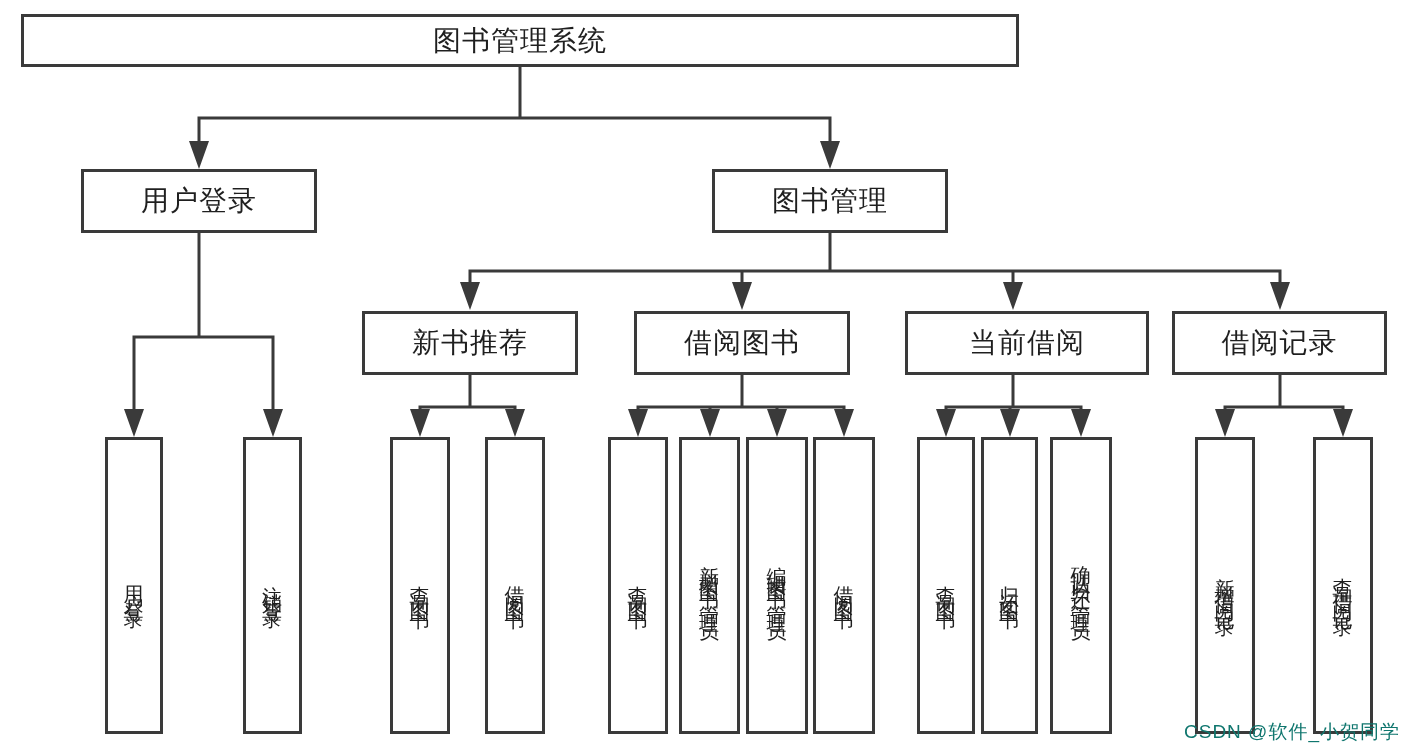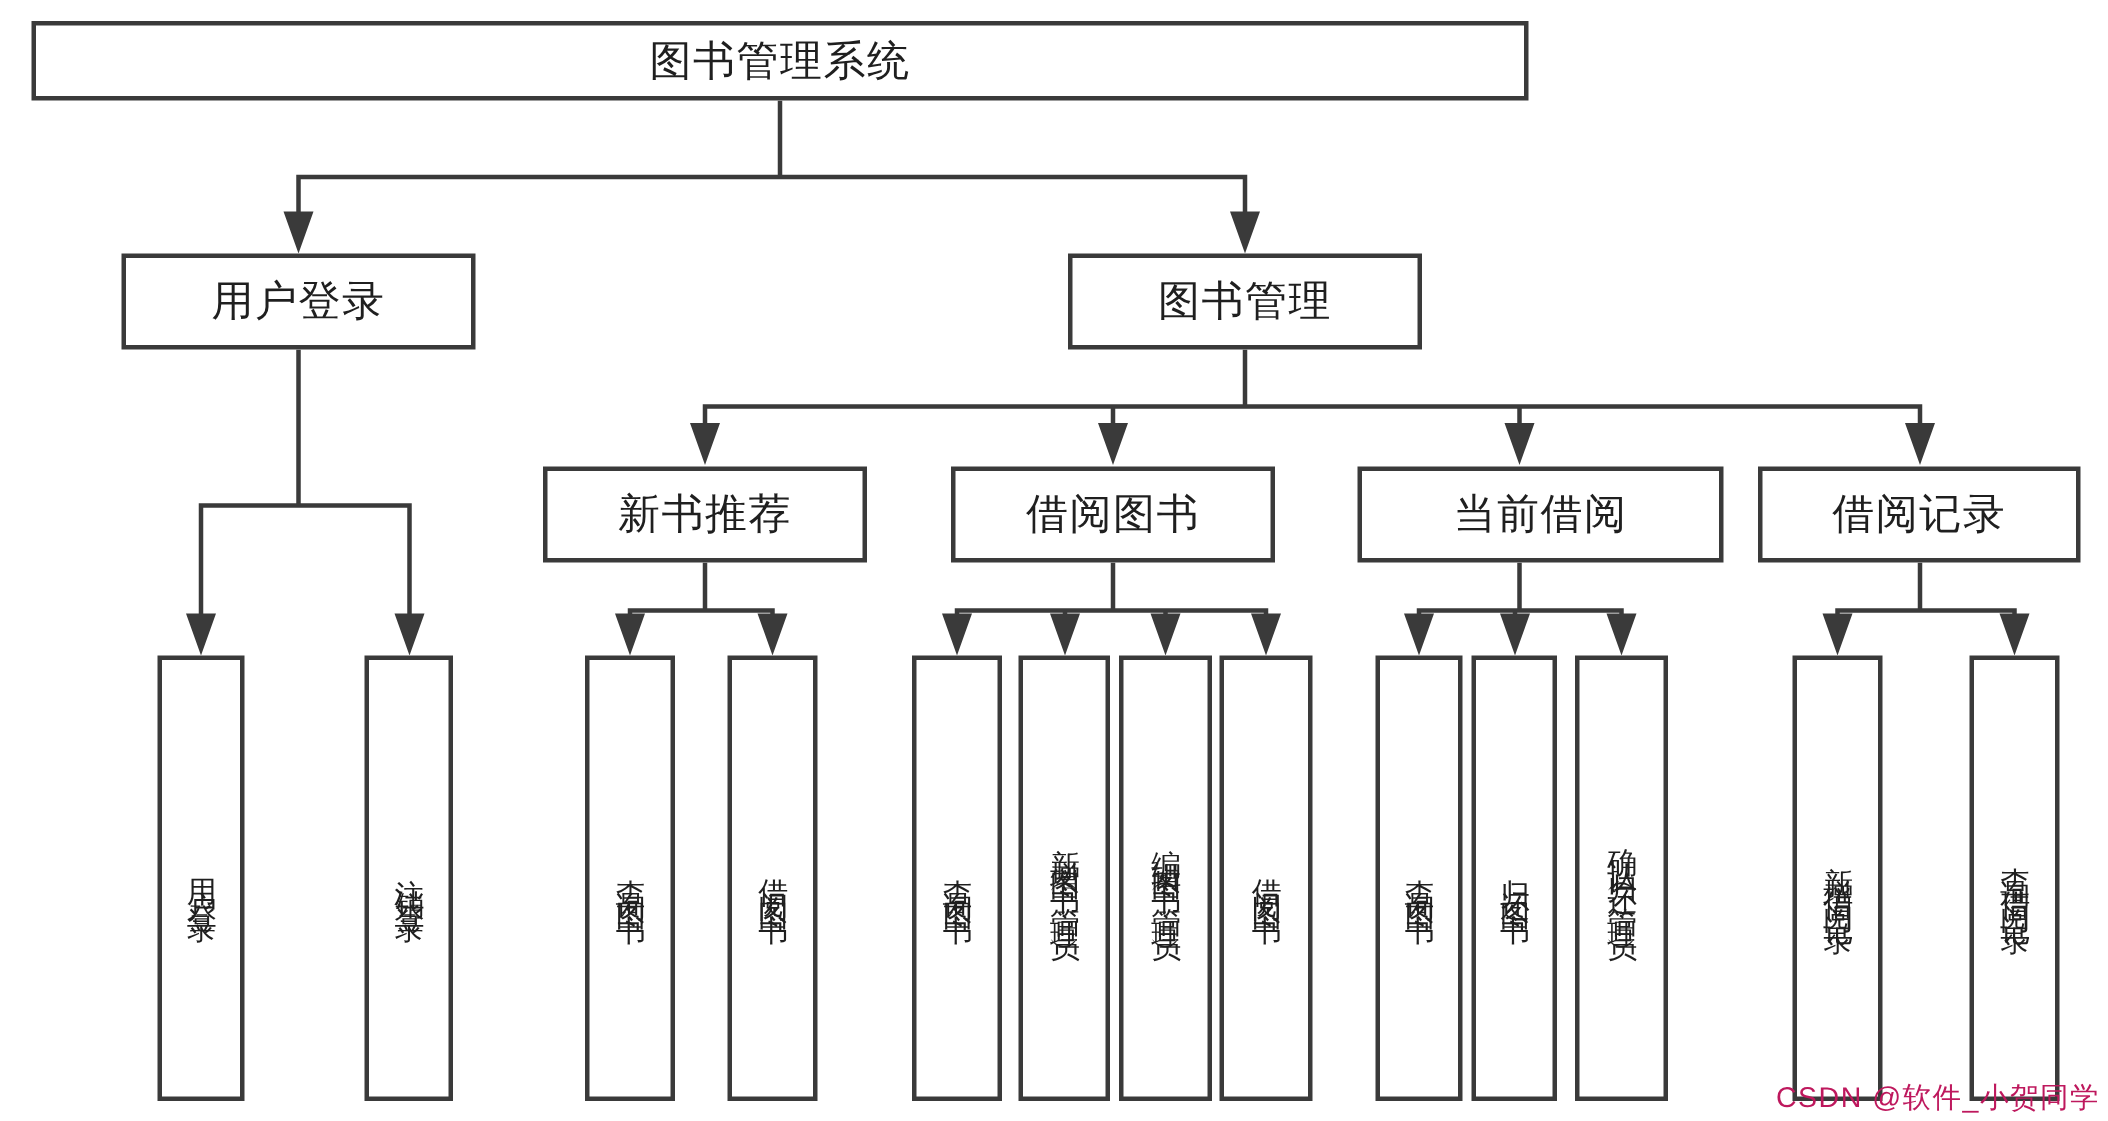--- a/index.html
+++ b/index.html
@@ -16,21 +16,21 @@
   }
   .node.v{
     writing-mode:vertical-lr;
     text-orientation:mixed;
     letter-spacing:8px;
     font-size:20px;
     text-align:center;
   }
   .watermark{
     position:absolute;z-index:2;white-space:nowrap;
-    color:#be185d;font-size:19px;letter-spacing:1px;
+    color:#0f766e;font-size:19px;letter-spacing:1px;
   }
 </style>
 </head>
 <body>
 
 <div class="stage">
 
   <svg class="wires" width="1405" height="747" viewBox="0 0 1405 747" aria-hidden="true">
     <path fill="none" stroke="#3a3a3a" stroke-width="3" d="
       M520 67 L520 119.5

